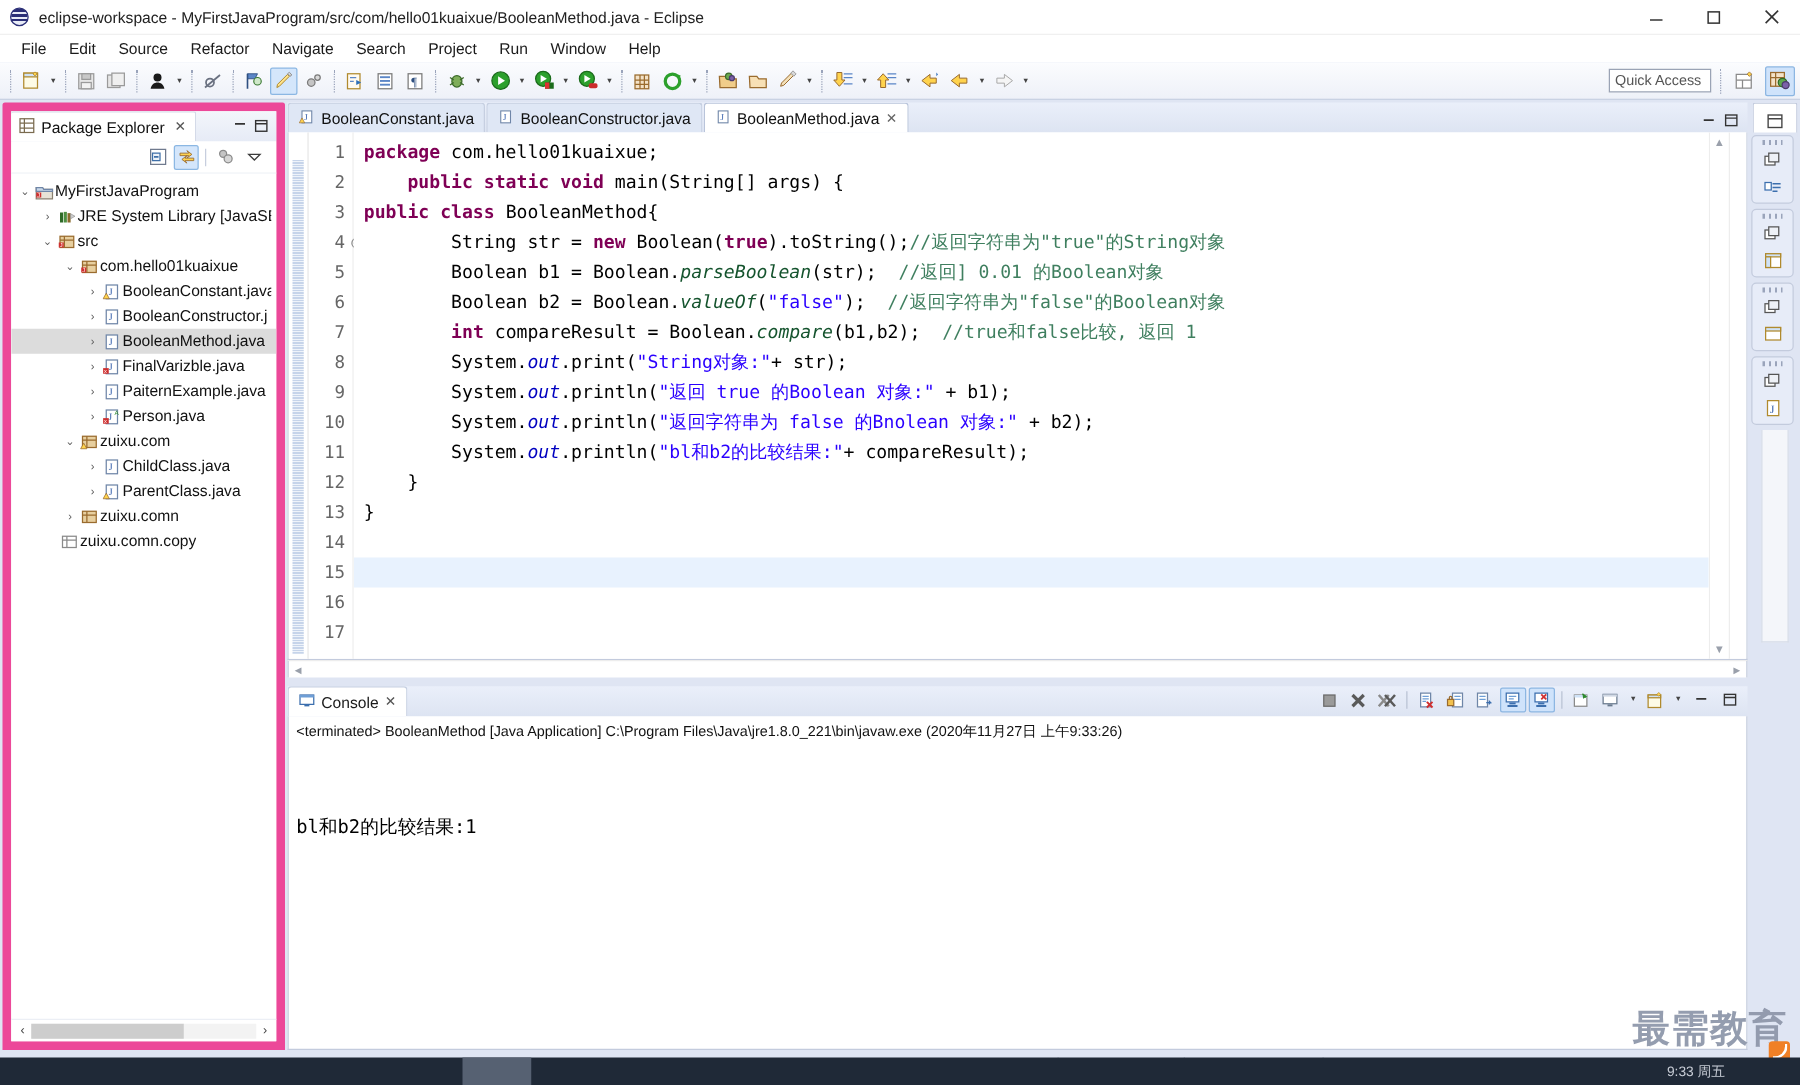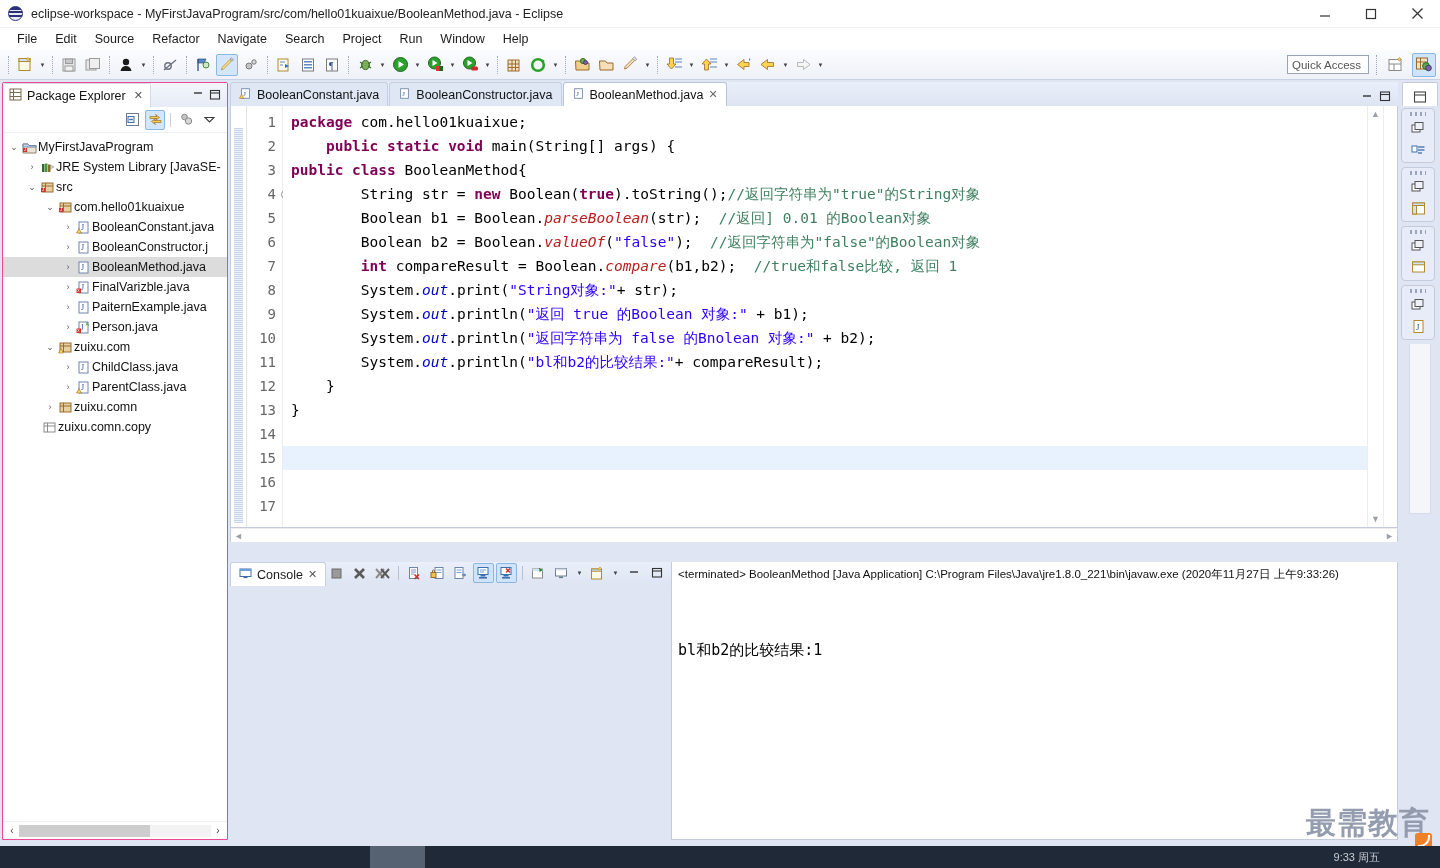--- a/index.html
+++ b/index.html
@@ -75,21 +75,21 @@
     width:24px; height:24px; display:flex; align-items:center; justify-content:center; border-radius:2px;
   }
   .persp-btn.sel{ background:#cfe3fb; border:1px solid #8cb6e2; }
 
   
   .body{ flex:1 1 auto; display:flex; min-height:0; background:#dfe5f3; position:relative; }
 
   
   .left-col{ width:228px; flex:0 0 228px; display:flex; flex-direction:column; padding:2px 0 0 2px; }
   .view{
-    background:#fff; border:1px solid #ec4899; border-radius:2px 2px 0 0;
+    background:#fff; border:7px solid #ec4899; border-radius:2px 2px 0 0;
     display:flex; flex-direction:column; flex:1 1 auto; min-height:0;
   }
   .view-tabrow{
     height:24px; display:flex; align-items:stretch;
     background:linear-gradient(#f3f6fb,#e6ebf6); position:relative;
   }
   .view-tab{
     display:flex; align-items:center; gap:5px; padding:0 7px 0 6px;
     background:#fff; border-top:1px solid #d4dae8; border-right:1px solid #d4dae8;
     font-size:12.5px; color:#111; white-space:nowrap;
@@ -170,37 +170,37 @@
   .code-area{
     flex:1 1 auto; overflow:hidden; position:relative; padding-top:4px;
     font-family:"DejaVu Sans Mono", monospace; font-size:14.5px; background:#fff;
   }
   .cl{ height:24px; line-height:24px; white-space:pre; padding-left:8px; }
   .cl.cur{ background:#e8f2fe; }
   .kw{ color:#7f0055; font-weight:bold; }
   .str{ color:#2a00ff; }
   .cmt{ color:#3f7f5f; }
   .stat{ color:#0000c0; font-style:italic; font-weight:normal; }
-  .mth{ font-style:italic; color:#b91c1c; }
+  .mth{ font-style:italic; color:#14532d; }
   .plain{ color:#000; }
 
   .vscroll{
     width:16px; flex:0 0 16px; background:#fff; display:flex; flex-direction:column;
     align-items:center; justify-content:space-between; border-left:1px solid #ededed;
     padding:3px 0; color:#9aa0ab; font-size:9px;
   }
   .ruler{ width:14px; flex:0 0 14px; background:#fff; border-left:1px solid #ededed; }
   .ed-hscroll{
     height:14px; flex:0 0 14px; background:#fff; border-top:1px solid #ededed;
     display:flex; align-items:center; color:#9aa0ab; font-size:9px; padding:0 3px;
     border-left:1px solid #c3cbdd; border-right:1px solid #c3cbdd;
   }
 
   
-  .console-part{ flex:1 1 auto; display:flex; flex-direction:row; min-height:0; margin-top:20px; }
+  .console-part{ flex:1 1 auto; display:flex; flex-direction:column; min-height:0; margin-top:7px; }
   .ctabrow{
     height:24px; display:flex; align-items:flex-end;
     background:linear-gradient(#eaeffa,#dde4f2);
   }
   .ctab{
     display:flex; align-items:center; gap:5px; height:24px; padding:0 8px;
     font-size:12.5px; background:#fff; border:1px solid #c6cfe1; border-bottom:none;
     border-radius:3px 3px 0 0; white-space:nowrap;
   }
   .ctab .x{ color:#555; font-size:11px; }

